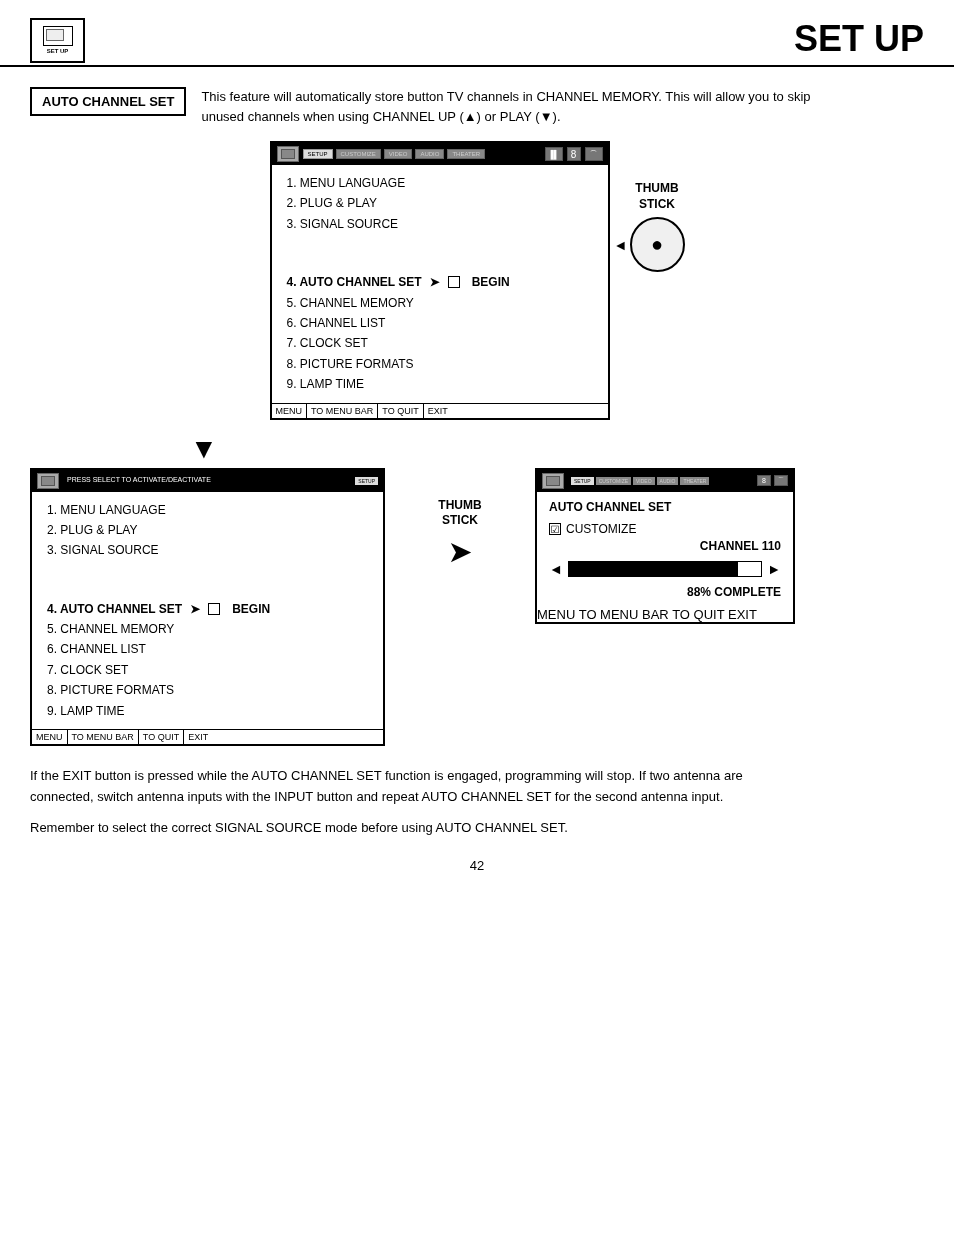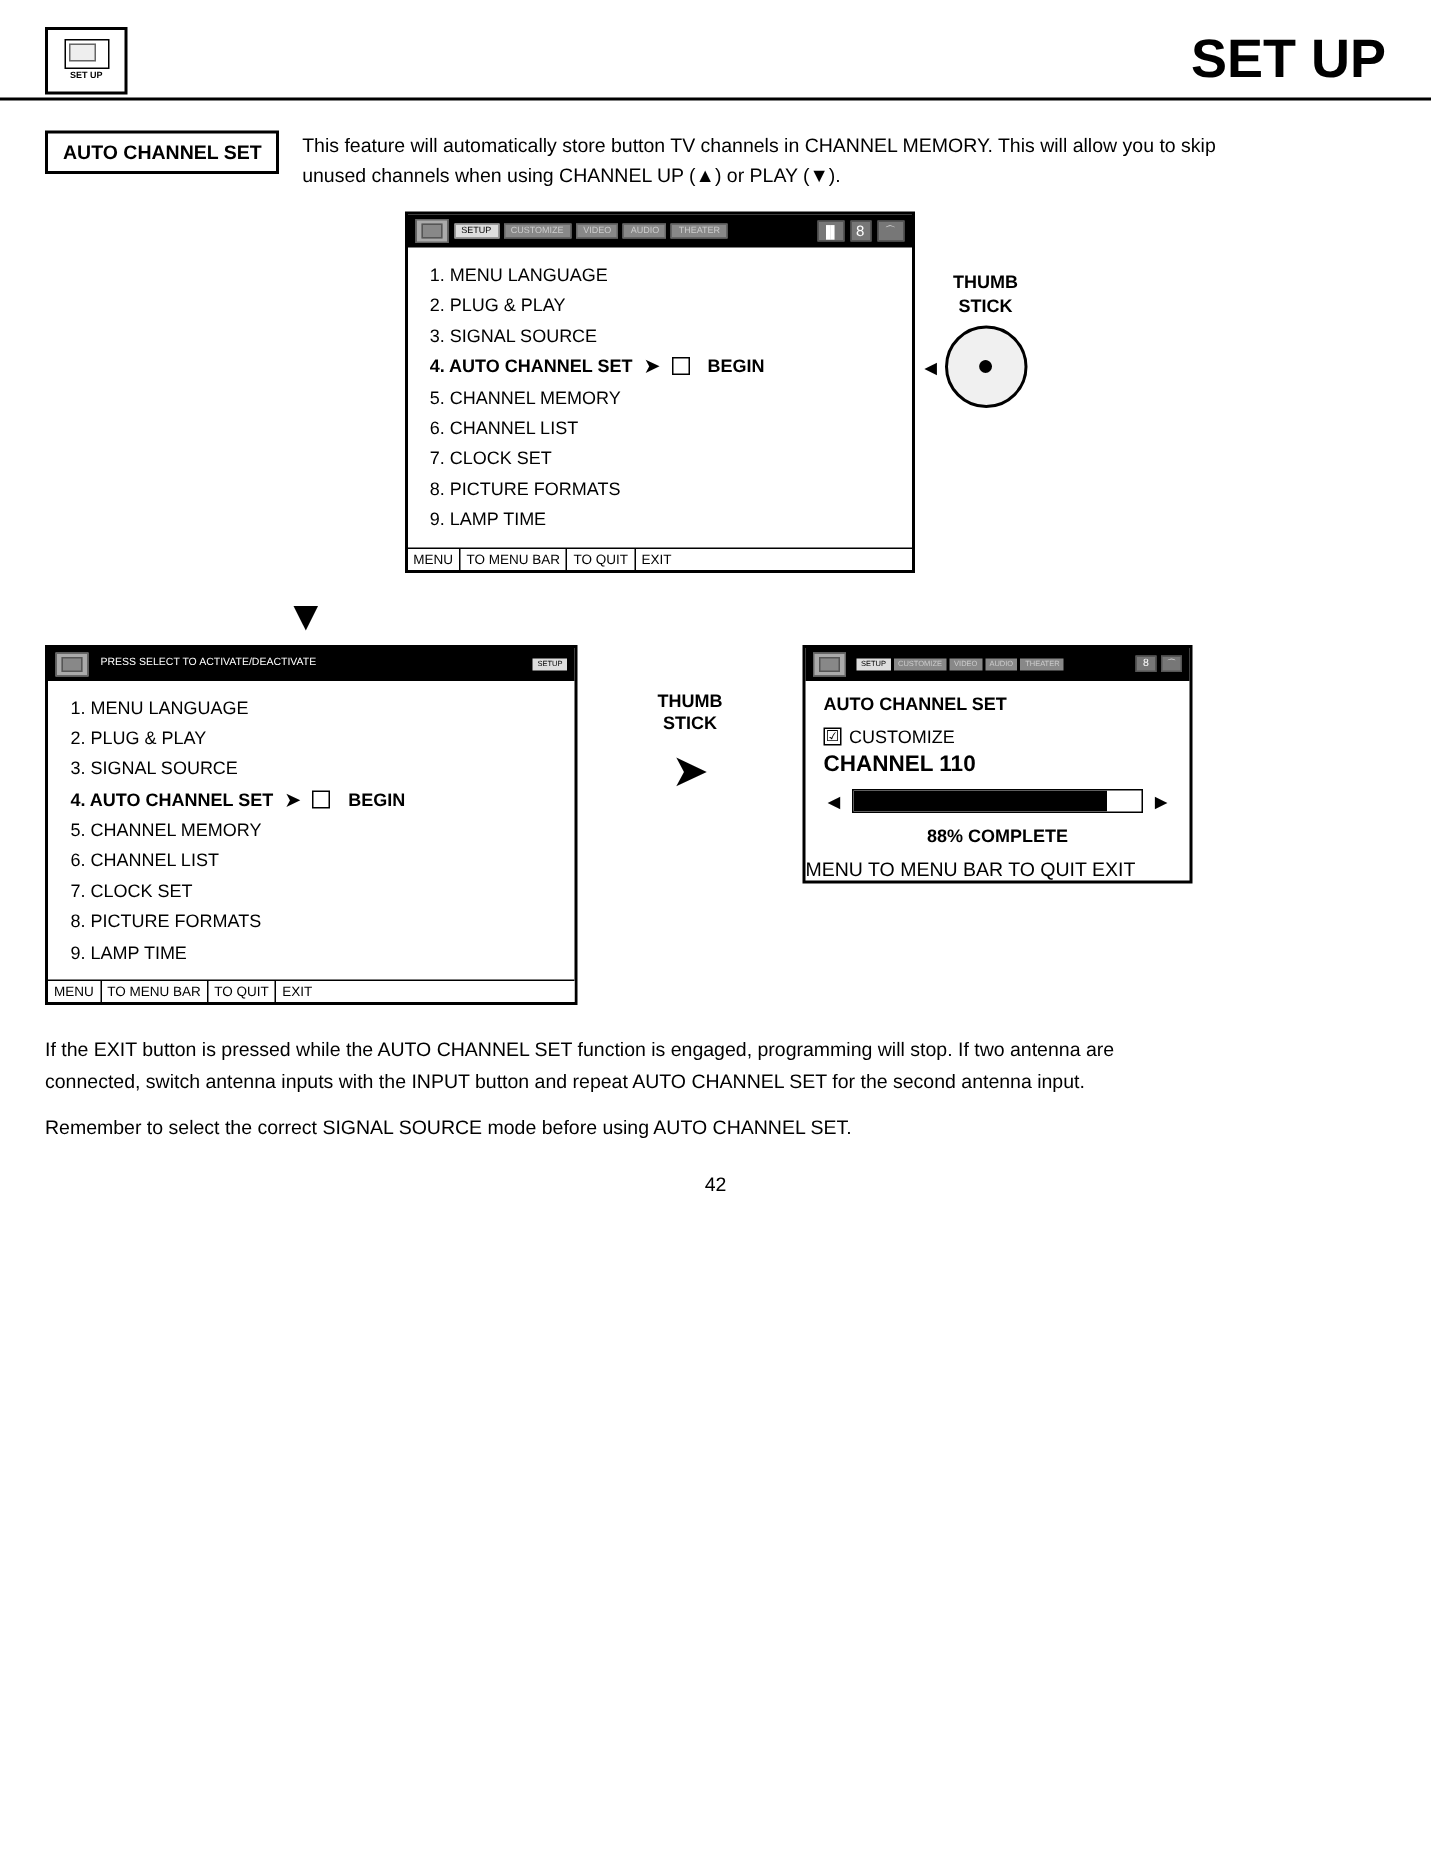--- a/index.html
+++ b/index.html
@@ -92,20 +92,21 @@
     .tv-screen .menu-body .menu-item {
       display: block;
     }
     .tv-screen .menu-body .menu-item.bold-item {
       font-weight: bold;
     }
     .tv-screen .menu-body .begin-row {
       display: flex;
       align-items: center;
       gap: 8px;
+      margin-top: 38px;
     }
     .tv-screen .menu-body .begin-row .arrow {
       font-size: 12px;
     }
     .tv-screen .menu-body .begin-row .checkbox {
       width: 12px;
       height: 12px;
       border: 1px solid #000;
       display: inline-block;
     }
@@ -269,21 +270,21 @@
     }
     .progress-bar-fill {
       height: 100%;
       background: #000;
       width: 88%;
     }
     .progress-bar-arrow-right {
       font-size: 14px;
     }
     .complete-text {
-      text-align: center;
+      text-align: right;
       font-size: 12px;
       font-weight: bold;
       margin-top: 4px;
     }
 
     
     .press-select-text {
       font-size: 7px;
       line-height: 1.2;
     }
@@ -450,21 +451,21 @@
             <div style="width:14px;height:11px;background:#777;border:1px solid #555;font-size:7px;color:#fff;display:flex;align-items:center;justify-content:center;">8</div>
             <div style="width:14px;height:11px;background:#777;border:1px solid #555;font-size:6px;color:#fff;display:flex;align-items:center;justify-content:center;">⌒</div>
           </div>
         </div>
         <div class="screen-body">
           <div class="screen-title">AUTO CHANNEL SET</div>
           <div class="installing-row">
             <span class="checked-box">☑</span>
             <span>CUSTOMIZE</span>
           </div>
-          <div style="text-align:left;font-weight:bold;font-size:15px;margin-top:3px;">CHANNEL 110</div>
+          <div style="text-align:right;font-weight:bold;font-size:12px;margin-top:3px;">CHANNEL 110</div>
           <div class="progress-bar-container">
             <span class="progress-bar-arrow-left">◄</span>
             <div class="progress-bar">
               <div class="progress-bar-fill"></div>
             </div>
             <span class="progress-bar-arrow-right">►</span>
           </div>
           <div class="complete-text">88% COMPLETE</div>
         </div>
         <div class="bottom-bar">

